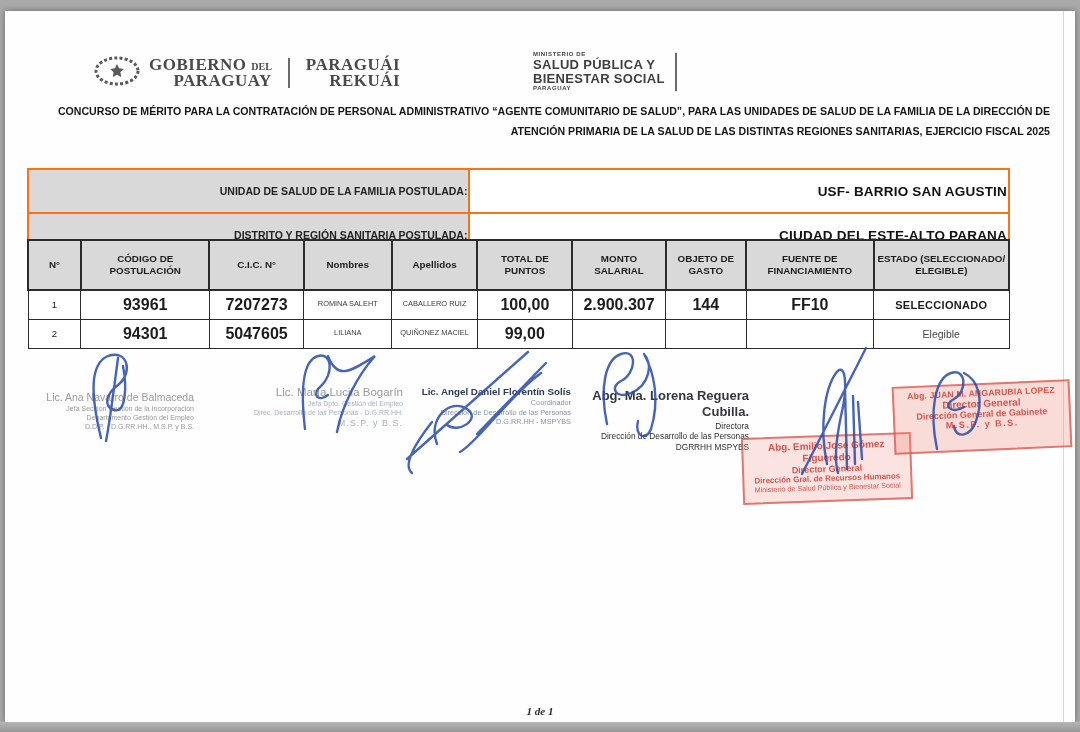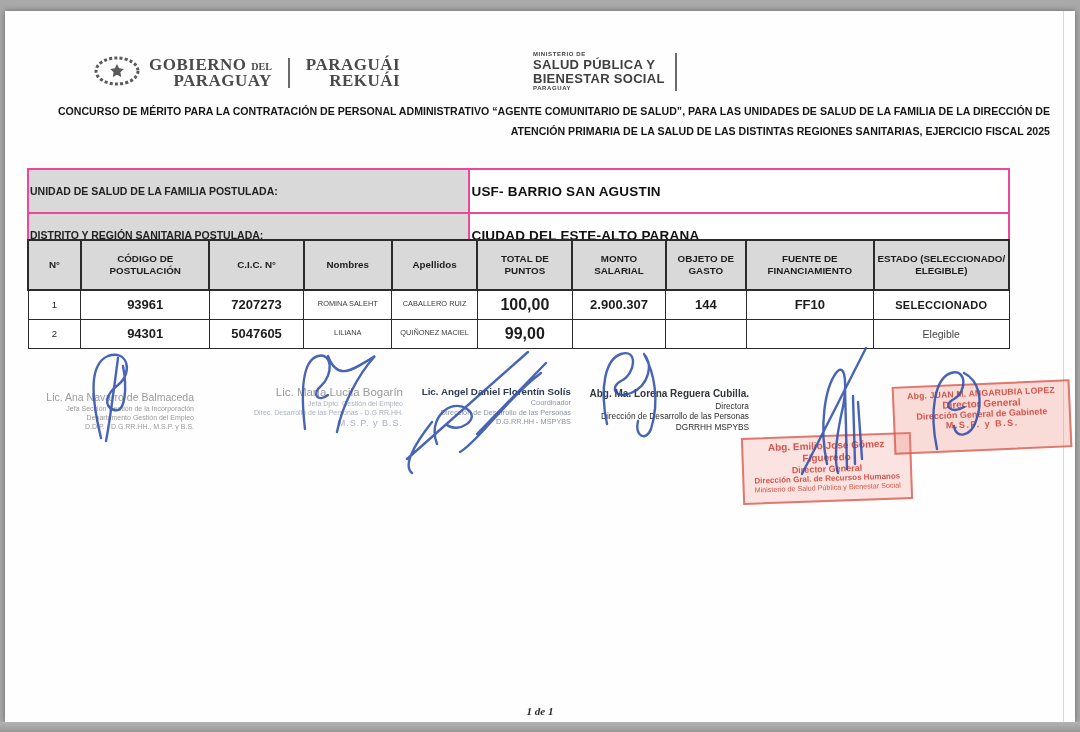--- a/index.html
+++ b/index.html
@@ -20,51 +20,51 @@
   .min-block .tiny{font-size:6px;font-weight:bold;letter-spacing:.6px;line-height:1.2;}
   .min-block .big{font-size:13px;font-weight:bold;line-height:1.05;letter-spacing:.3px;}
   .min-divider{width:2px;height:38px;background:#6a6a6a;margin:2px 10px 0 10px;}
 
   
   .doc-title{position:absolute;left:35px;top:90px;width:1010px;text-align:right;font-size:10.6px;font-weight:bold;color:#161616;line-height:1.9;}
   .doc-subtitle{position:absolute;left:35px;top:134px;width:1010px;text-align:center;font-size:13.5px;font-weight:bold;color:#111;letter-spacing:.2px;}
 
   
   .info-table{position:absolute;left:22px;top:157px;width:983px;border-collapse:collapse;}
-  .info-table td{border:2px solid #ec4899;height:44px;text-align:left;vertical-align:middle;}
+  .info-table td{border:2px solid #f97316;height:44px;text-align:right;vertical-align:middle;}
   .info-label{width:45%;background:#d9d9d9;font-size:10.5px;font-weight:bold;color:#222;}
   .info-value{background:#fff;font-size:13.5px;font-weight:bold;color:#111;letter-spacing:.2px;}
 
   
   .main-table{position:absolute;left:22px;top:228px;width:983px;border-collapse:collapse;table-layout:fixed;}
   .main-table th{border:2px solid #2b2b2b;background:#d9d9d9;font-size:9.8px;font-weight:bold;color:#1c1c1c;height:50px;padding:2px;line-height:1.25;}
   .main-table td{border:1.5px solid #2b2b2b;background:#fff;height:29px;text-align:center;vertical-align:middle;color:#1c1c1c;padding:1px 2px;}
   td.c-idx{font-size:9.5px;}
-  td.c-num{font-size:13px;font-weight:bold;}
+  td.c-num{font-size:16px;font-weight:bold;}
   td.c-name{font-size:7.4px;color:#3a3a3a;line-height:1.15;}
   td.c-pts{font-size:16px;font-weight:bold;}
   td.c-sel{font-size:11px;font-weight:bold;letter-spacing:.3px;}
   td.c-ele{font-size:10.5px;color:#444;}
 
   
   .sig-block{position:absolute;text-align:right;}
   .sig-name{font-size:10px;line-height:1.25;}
   .sig-line{font-size:7px;line-height:1.3;}
   .sig-gray{color:#9a9a9a;}
   .sig-gray2{color:#a8b0c2;}
   #sig1{left:14px;top:380px;width:175px;}
   #sig1 .sig-name{font-size:10.5px;}
   #sig2{left:208px;top:374px;width:190px;}
   #sig2 .sig-name{font-size:11.5px;}
   #sig2 .l-mspbs{font-size:9px;letter-spacing:1px;}
   #sig3{left:394px;top:375px;width:172px;}
   #sig3 .sig-name{font-weight:bold;color:#2f3b52;font-size:9.8px;}
   #sig3 .sig-line{color:#8b93a5;font-size:7.3px;}
   #sig4{left:566px;top:377px;width:178px;}
-  #sig4 .sig-name{font-weight:bold;color:#33373f;font-size:10px;}
+  #sig4 .sig-name{font-weight:bold;color:#33373f;font-size:13px;}
   #sig4 .sig-line{color:#2e2e2e;font-size:8.3px;}
 
   
   .stamp{position:absolute;border:2px solid rgba(216,84,74,.75);background:rgba(238,130,120,.22);color:#d5564c;text-align:center;padding:3px 2px;}
   #stamp-emilio{left:737px;top:424px;width:170px;height:67px;transform:rotate(-2deg);}
   #stamp-emilio .s1{font-size:10px;font-weight:bold;line-height:1.2;}
   #stamp-emilio .s2{font-size:9px;font-weight:bold;}
   #stamp-emilio .s3{font-size:8px;font-weight:bold;}
   #stamp-emilio .s4{font-size:7.2px;}
   #stamp-juan{left:888px;top:372px;width:178px;height:68px;transform:rotate(-2.5deg);background:rgba(238,130,120,.28);}

